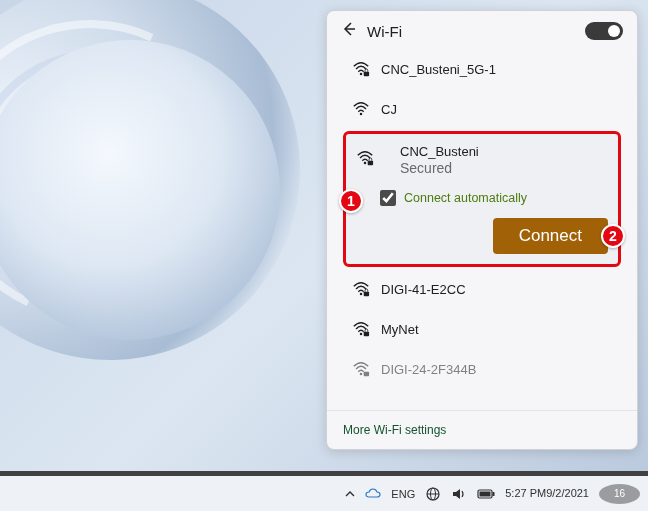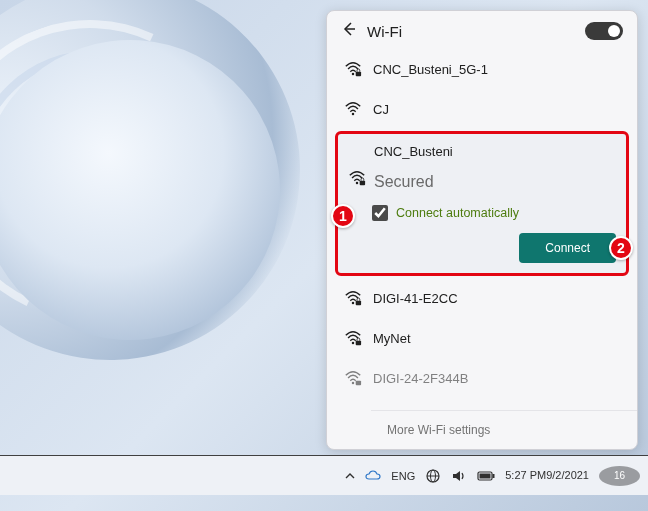--- a/index.html
+++ b/index.html
@@ -16,44 +16,44 @@
   .swirl-line.s3 { left:80px; top:120px; width:200px; height:200px; transform:rotate(5deg); border-color:rgba(255,255,255,0.4); border-right-color:transparent; border-bottom-color:transparent;}
   
   
   .panel { position:absolute; right:10px; top:10px; width:312px; height:440px; background:#f6f6f8; border:1px solid #d0d0d6; border-radius:8px; box-shadow:0 2px 12px rgba(0,0,0,0.15); display:flex; flex-direction:column; }
   .panel-header { display:flex; align-items:center; padding:10px 14px 8px; gap:10px; }
   .back-arrow { font-size:16px; color:#202020; cursor:pointer; }
   .panel-title { font-size:15px; color:#202020; flex:1; }
   .toggle { width:38px; height:18px; background:#3a3a3a; border-radius:10px; position:relative; cursor:pointer; }
   .toggle::after { content:""; position:absolute; width:12px; height:12px; background:#fff; border-radius:50%; right:3px; top:3px; }
   
-  .network-list { flex:1; overflow:hidden; padding:0 8px; }
+  .network-list { flex:1; overflow:hidden; padding:0 16px; }
   .network-item { display:flex; align-items:center; gap:10px; padding:10px 8px; border-radius:4px; cursor:pointer; }
   .network-item .wifi-icon { width:20px; height:20px; flex-shrink:0; display:flex; align-items:center; justify-content:center; }
   .network-name { font-size:13px; color:#202020; }
   
   .selected-box { border:3px solid #e30613; border-radius:6px; margin:2px 0; padding:6px 6px 10px; position:relative; background:#eef0f4; }
-  .selected-header { display:flex; align-items:flex-end; gap:8px; padding:4px 4px 8px; }
+  .selected-header { display:flex; align-items:center; gap:26px; padding:4px 4px 8px; }
   .selected-header .name-block { display:flex; flex-direction:column; }
   .selected-header .network-name { font-size:13px; }
-  .selected-header .network-sub { font-size:16px; color:#6a6a6a; margin-top:14px;}
+  .selected-header .network-sub { font-size:14px; color:#6a6a6a; margin-top:1px;}
   .auto-row { display:flex; align-items:center; gap:8px; padding:6px 4px 12px 28px; position:relative; }
   .auto-row input[type=checkbox]{ width:16px; height:16px; accent-color:#4a4a4a; }
   .auto-row label { font-size:12.5px; color:#4d7c0f; }
   .connect-row { display:flex; justify-content:flex-end; padding-right:4px; position:relative;}
-  .connect-btn { background:#0f766e; color:#fff; border:none; padding:8px 26px; font-size:12px; border-radius:4px; cursor:pointer; }
+  .connect-btn { background:#a16207; color:#fff; border:none; padding:8px 26px; font-size:17px; border-radius:4px; cursor:pointer; }
   
   .num-bubble { position:absolute; width:24px; height:24px; background:#e30613; border-radius:50%; color:#fff; font-weight:bold; font-size:14px; display:flex; align-items:center; justify-content:center; border:2px solid #fff; box-shadow:0 1px 3px rgba(0,0,0,0.3); z-index:10;}
   .bubble1 { left:-13px; top:50%; transform:translateY(-50%); }
   .bubble2 { right:-13px; top:50%; transform:translateY(-50%); }
   
-  .more-settings { padding:12px 16px; font-size:12px; color:#737373; border-top:1px solid #e4e4e8; cursor:pointer;margin-left:44px;}
-  
-  
-  .taskbar { position:absolute; bottom:16px; left:0; right:0; height:40px; background:#eef1f6; border-top:1px solid #404040; display:flex; align-items:center; justify-content:flex-end; padding:0 8px; gap:12px; }
+  .more-settings { padding:12px 16px; font-size:12px; color:#14532d; border-top:1px solid #e4e4e8; cursor:pointer;}
+  
+  
+  .taskbar { position:absolute; bottom:0; left:0; right:0; height:40px; background:#eef1f6; border-top:5px solid #404040; display:flex; align-items:center; justify-content:flex-end; padding:0 8px; gap:12px; }
   .tray { display:flex; align-items:center; gap:10px; }
   .tray-icon { font-size:13px; color:#303030; cursor:pointer; display:flex; align-items:center;}
   .lang { font-size:11px; color:#303030; cursor:pointer;}
   .clock { display:flex; flex-direction:row; align-items:flex-end; line-height:1.1; cursor:pointer;}
   .clock span { font-size:11px; color:#303030; }
   .notif-badge { width:41px; height:20px; background:#9a9ca0; color:#fff; border-radius:50%; font-size:10px; display:flex; align-items:center; justify-content:center; cursor:pointer;}
   
   
   .wifi-svg { width:18px; height:18px; }
 </style>

